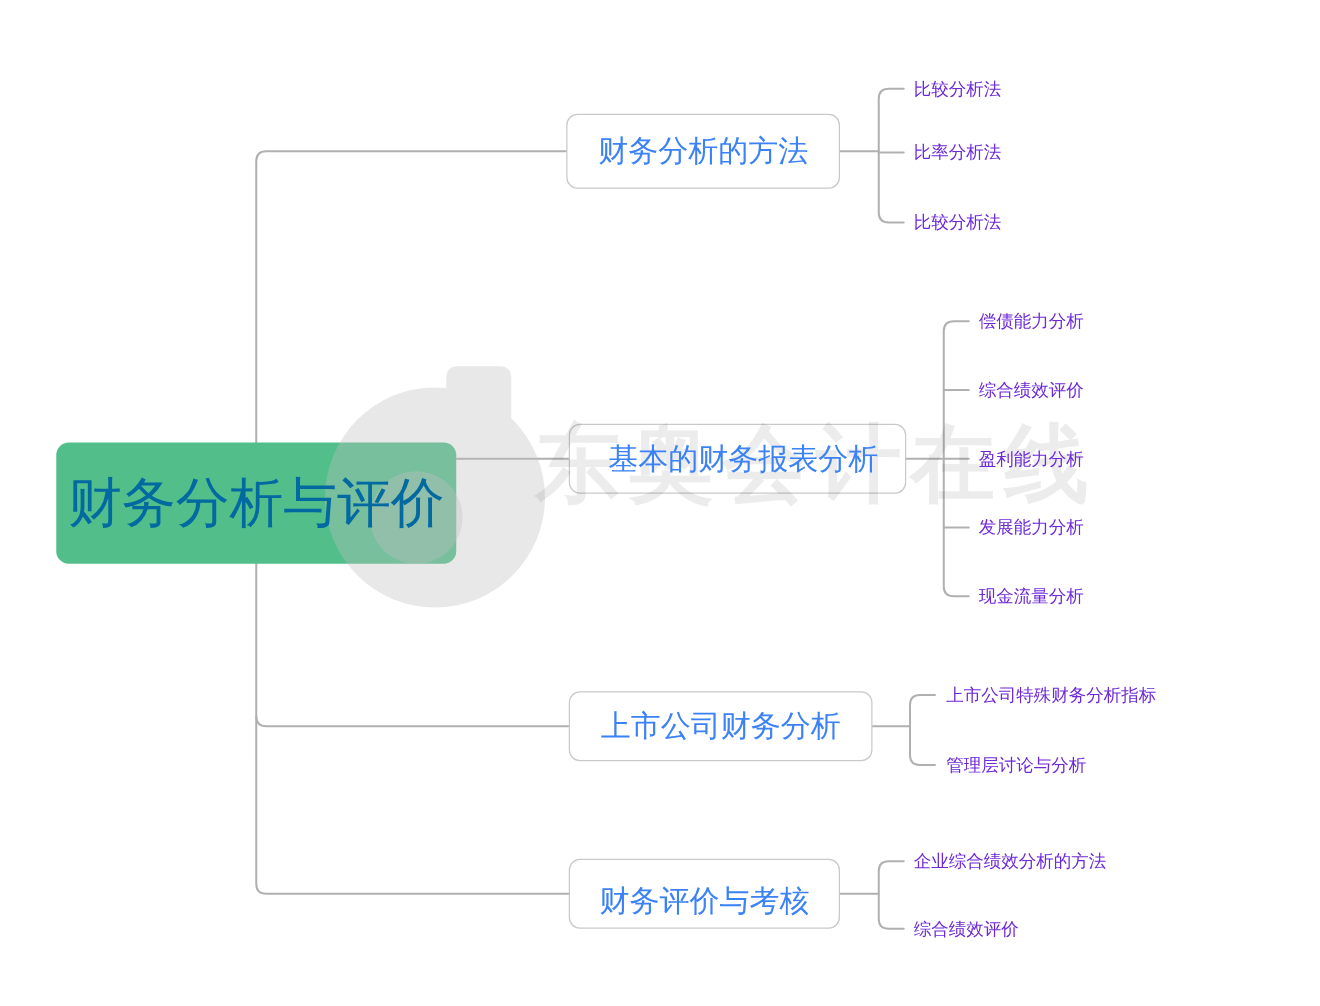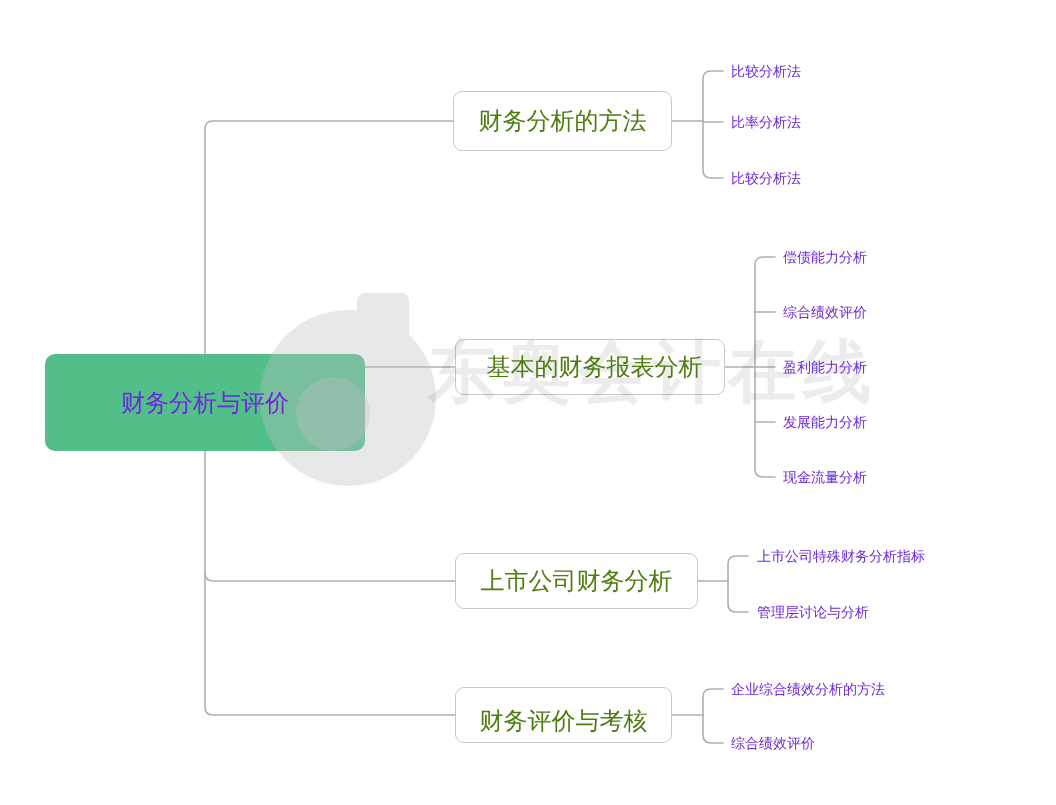--- a/index.html
+++ b/index.html
@@ -55,28 +55,28 @@
   }
   .wm-brand { left: 428px; top: 337px; font-size: 68px; letter-spacing: 7px; }
   .wm-url   { left: 426px; top: 410px; font-size: 42px; letter-spacing: 2px; }
 
   
   .root-label {
     position: absolute;
     left: 45px; top: 354px;
     width: 320px; height: 97px;
     display: flex; align-items: center; justify-content: center;
-    color: #6d28d9;
-    font-size: 24px;
+    color: #0369a1;
+    font-size: 43px;
     white-space: nowrap;
   }
   .branch-label {
     position: absolute;
     display: flex; align-items: center; justify-content: center;
-    color: #4d7c0f;
+    color: #3b82f6;
     font-size: 24px;
     white-space: nowrap;
   }
   .label-b1 { left: 453px; top: 91px;  width: 219px; height: 60px; }
   .label-b2 { left: 455px; top: 339px; width: 279px; height: 56px; }
   .label-b3 { left: 455px; top: 553px; width: 243px; height: 56px; border-radius: 23px; }
   .label-b4 { left: 455px; top: 687px; width: 217px; height: 68px; }
 
   .child-label {
     position: absolute;

